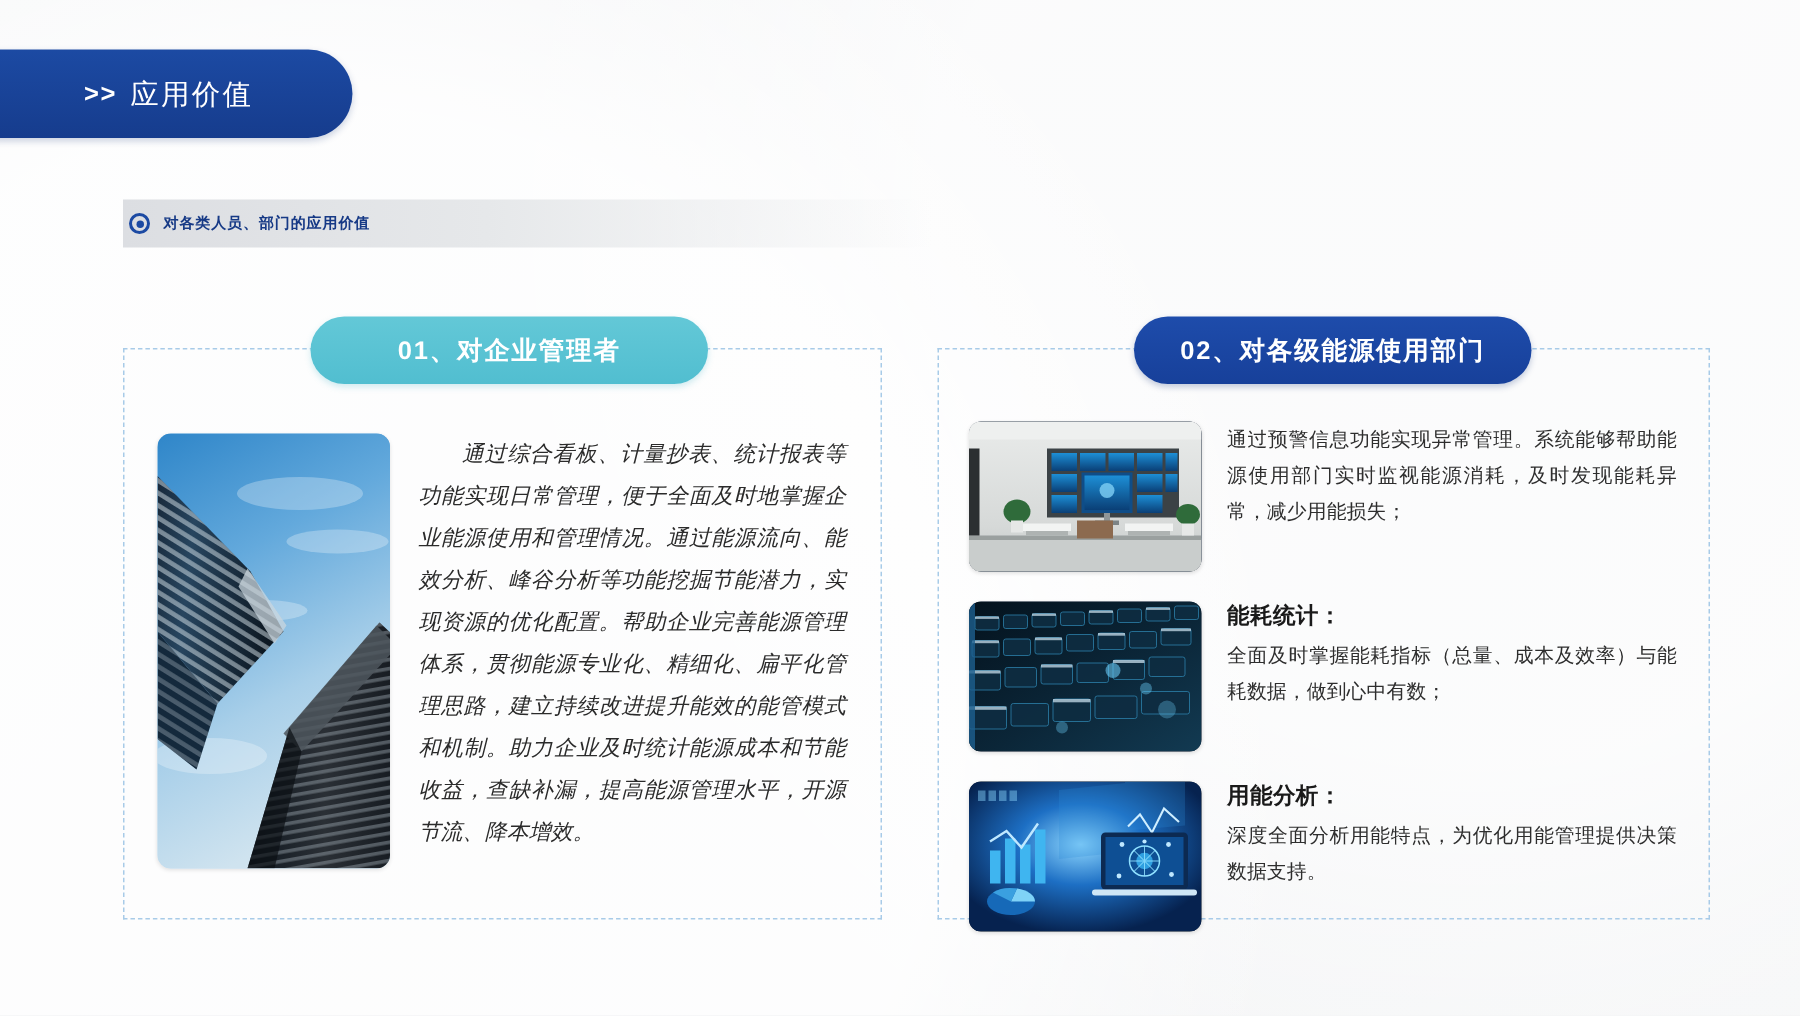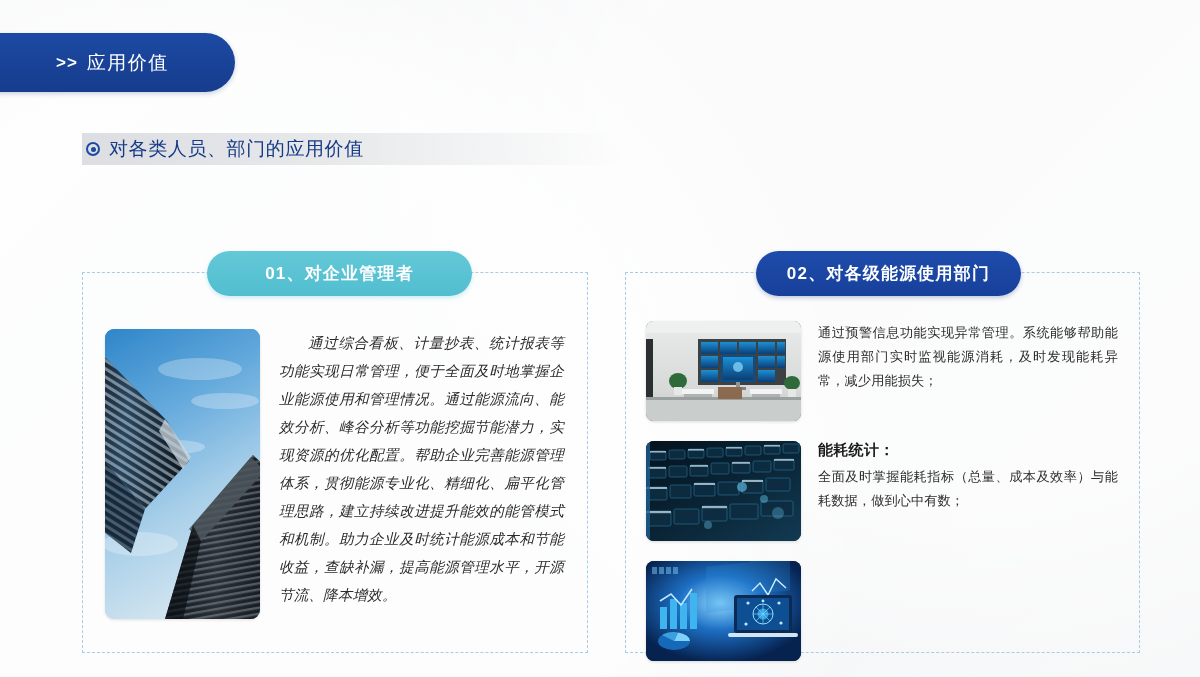--- a/index.html
+++ b/index.html
@@ -49,31 +49,30 @@
   .sub-icon {
     width:14px; height:14px; border-radius:50%;
     border:2px solid #1c4aa3; margin-left:4px;
     position:relative; flex:0 0 auto;
   }
   .sub-icon:after{
     content:""; position:absolute; left:2.5px; top:2.5px;
     width:5px; height:5px; border-radius:50%; background:#1c4aa3;
   }
   .sub-text {
-    margin-left:9px; font-size:19px; font-weight:400; color:#173a86;
+    margin-left:9px; font-size:10px; font-weight:700; color:#173a86;
     letter-spacing:.6px;
     text-align:center;
   }
 
   
   .card {
     position:absolute;
     border:1px dashed #a8cbe8;
     background:transparent;
-    margin-top:40px;
   }
   #card-left  { left:82px;  top:232px; width:506px; height:381px; }
   #card-right { left:625px; top:232px; width:515px; height:381px; }
 
   .card-pill {
     position:absolute; top:-22px;
     height:45px; border-radius:23px;
     display:flex; align-items:center; justify-content:center;
     color:#fff; font-size:17px; font-weight:700; letter-spacing:1.2px;
     white-space:nowrap;
@@ -398,16 +397,20 @@
           </g>
 
           <g fill="#7fc8f2" opacity="0.5">
             <rect x="6" y="6" width="5" height="7"></rect>
               <rect x="13" y="6" width="5" height="7"></rect>
             <rect x="20" y="6" width="5" height="7"></rect>
               <rect x="27" y="6" width="5" height="7"></rect>
           </g>
         </svg>
       </div>
+      <div class="row-text">
+        <div class="row-title">用能分析：</div>
+        <div class="row-desc">深度全面分析用能特点，为优化用能管理提供决策数据支持。</div>
+      </div>
     </div>
 
   </div>
 </div>
 
 </body></html>

